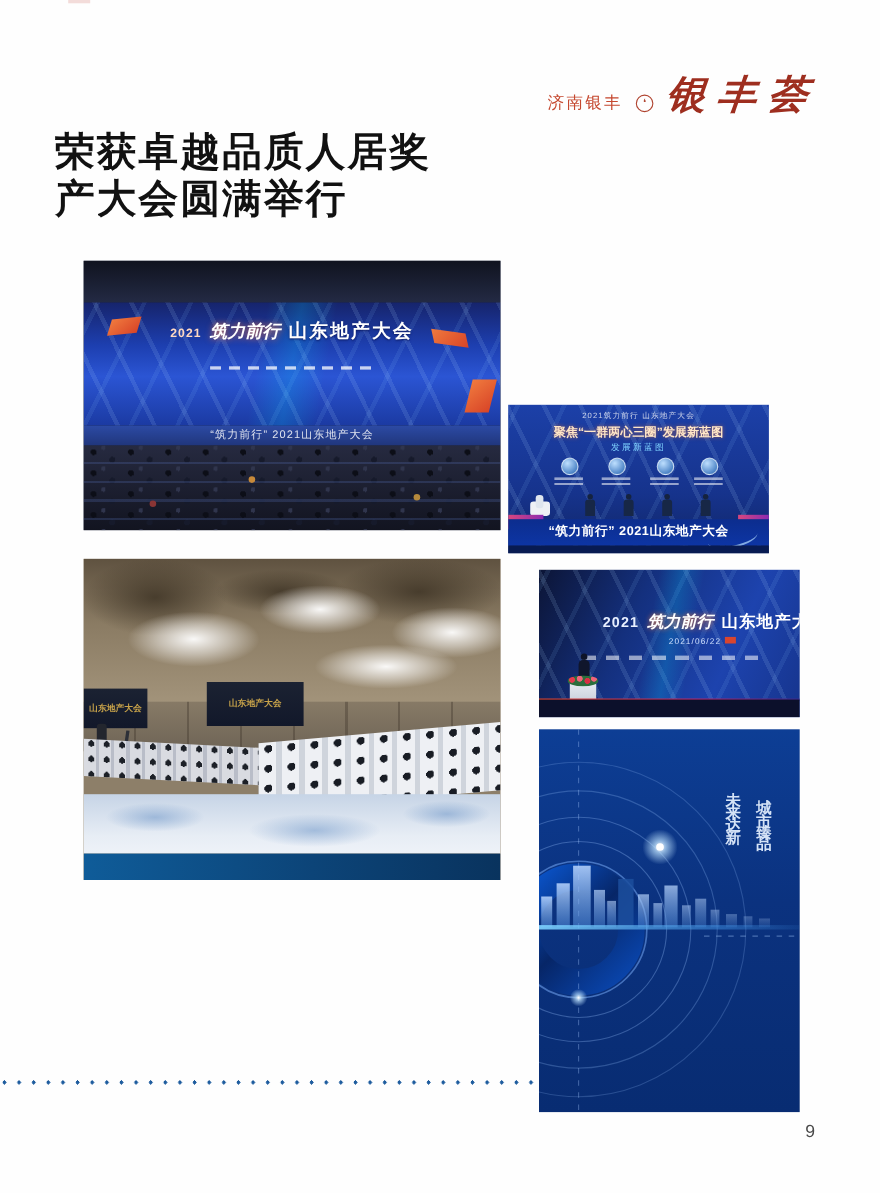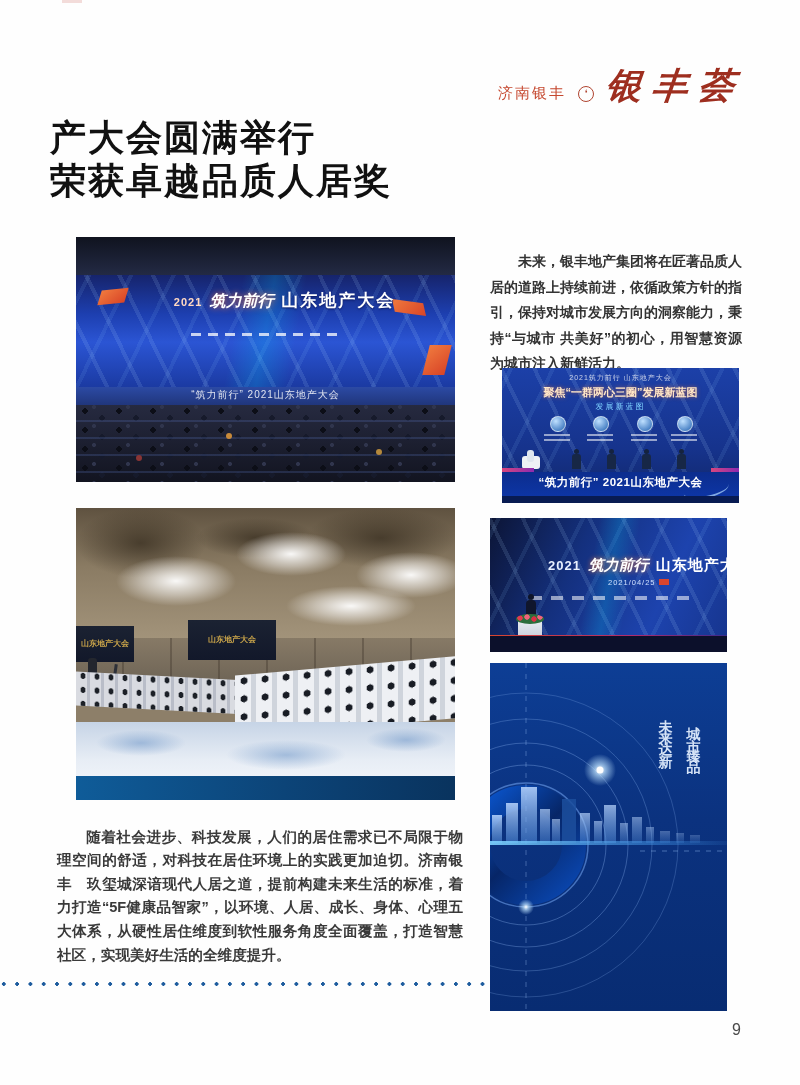--- a/index.html
+++ b/index.html
@@ -26,21 +26,21 @@
       repeating-linear-gradient(-64deg, rgba(255,255,255,0) 0 34px, rgba(140,200,255,.10) 34px 38px);}
   .cyanflash{position:absolute;inset:0;background:
       linear-gradient(100deg, transparent 42%, rgba(0,210,255,.20) 50%, transparent 58%);}
 
   
   .photo-main{left:76px;top:237px;width:379px;height:245px;background:#1b2136;}
   .pm-ceiling{position:absolute;left:0;top:0;width:100%;height:38px;
       background:linear-gradient(180deg,#10131f,#232a44);}
   .pm-screen{position:absolute;left:0;top:38px;width:100%;height:112px;
       background:linear-gradient(180deg,#16246c 0%,#1d3fb0 35%,#2b55d4 60%,#1b3aa2 100%);}
-  .pm-title{position:absolute;left:0;top:52px;width:100%;text-align:center;color:#fff;white-space:nowrap;padding-left:19px;}
+  .pm-title{position:absolute;left:0;top:52px;width:100%;text-align:center;color:#fff;white-space:nowrap;}
   .pm-title .yr{font-size:11px;color:#ffd9c2;font-weight:bold;letter-spacing:1px;}
   .pm-title .logo{font-size:16px;font-weight:800;font-style:italic;color:#fff;margin:0 3px;
       text-shadow:0 0 6px rgba(255,120,60,.8);}
   .pm-title .ttl{font-size:17px;font-weight:800;color:#fff;letter-spacing:2px;text-shadow:0 1px 2px #0a1860;}
   .pm-subdots{position:absolute;left:50%;top:96px;width:150px;height:3px;transform:translateX(-50%);
       background:repeating-linear-gradient(90deg,rgba(255,255,255,.75) 0 10px,transparent 10px 17px);}
   .pm-accent{position:absolute;background:linear-gradient(135deg,#f07a3e,#d84427);}
   .pm-stagefront{position:absolute;left:0;top:150px;width:100%;height:18px;
       background:linear-gradient(180deg,#2c4aa4,#20367c);}
   .pm-banner{position:absolute;left:0;top:151px;width:100%;text-align:center;font-size:10px;
@@ -87,21 +87,21 @@
   .ph-strip{position:absolute;left:0;top:268px;width:100%;height:24px;
       background:linear-gradient(90deg,#0f5c99 0%,#0c4478 55%,#09335e 100%);}
 
   
   .intro{position:absolute;left:490px;top:235px;width:252px;font-size:14px;line-height:25.5px;
       color:#333;text-align:justify;text-indent:2em;font-weight:bold;}
   .bodypara{position:absolute;left:57px;top:811px;width:406px;font-size:14.6px;line-height:23.6px;
       color:#3a3a3a;text-align:justify;text-indent:2em;font-weight:bold;}
 
   
-  .photo-forum{left:502px;top:368px;width:237px;height:135px;
+  .photo-forum{left:462px;top:368px;width:237px;height:135px;
       background:linear-gradient(180deg,#1c40a8 0%,#16338c 60%,#102566 100%);}
   .pf-top{position:absolute;left:0;top:5px;width:100%;text-align:center;font-size:7px;
       color:rgba(255,255,255,.75);letter-spacing:1px;}
   .pf-title{position:absolute;left:0;top:17px;width:100%;text-align:center;font-size:11px;font-weight:800;
       color:#ffe7c8;white-space:nowrap;text-shadow:0 0 4px rgba(255,120,40,.6);}
   .pf-sub{position:absolute;left:0;top:33px;width:100%;text-align:center;font-size:8px;color:#7fd2ff;letter-spacing:2px;}
   .avatar{position:absolute;top:48px;width:14px;height:14px;border-radius:50%;
       background:radial-gradient(circle at 35% 30%,#bfe0ff,#4f86c8 70%,#2a5ea0);border:1px solid rgba(255,255,255,.6);}
   .avatar-cap{position:absolute;top:66px;width:26px;height:7px;background:
       repeating-linear-gradient(180deg,rgba(255,255,255,.55) 0 2px,transparent 2px 5px);}
@@ -163,22 +163,22 @@
 
   <div class="edge-mark"></div>
 
   <div class="masthead">
     <span class="section-label">济南银丰</span>
     <span class="swirl">❛</span>
     <span class="brand">银丰荟</span>
   </div>
 
   <div class="headline">
+    <div>荣获卓越品质人居奖</div>
     <div>产大会圆满举行</div>
-    <div>荣获卓越品质人居奖</div>
   </div>
 
   <div class="photo photo-main">
     <div class="pm-ceiling"></div>
     <div class="pm-screen">
       <div class="beams"></div>
       <div class="cyanflash"></div>
       <div class="pm-accent" style="left:24px;top:14px;width:26px;height:15px;transform:skewX(-22deg) rotate(-6deg);"></div>
       <div class="pm-accent" style="left:318px;top:26px;width:30px;height:13px;transform:skewX(20deg) rotate(8deg);"></div>
       <div class="pm-accent" style="left:350px;top:70px;width:22px;height:30px;transform:skewX(-14deg);"></div>
@@ -228,21 +228,20 @@
       <div class="heads"></div>
     </div>
     <div class="ph-carpet">
       <div class="blot" style="left:20px;top:8px;width:90px;height:26px;"></div>
       <div class="blot" style="left:150px;top:18px;width:120px;height:30px;"></div>
       <div class="blot" style="left:290px;top:6px;width:80px;height:24px;"></div>
     </div>
     <div class="ph-strip"></div>
   </div>
 
-  <p class="intro">未来，银丰地产集团将在匠著品质人居的道路上持续前进，依循政策方针的指引，保持对城市发展方向的洞察能力，秉持“与城市 共美好”的初心，用智慧资源为城市注入新鲜活力。</p>
 
   <div class="photo photo-forum">
     <div class="beams"></div>
     <div class="pf-top">2021筑力前行 山东地产大会</div>
     <div class="pf-title">聚焦“一群两心三圈”发展新蓝图</div>
     <div class="pf-sub">发展新蓝图</div>
     <div class="avatar" style="left:48px;"></div>
     <div class="avatar" style="left:91px;"></div>
     <div class="avatar" style="left:135px;"></div>
     <div class="avatar" style="left:175px;"></div>
@@ -265,21 +264,21 @@
   </div>
 
   <div class="photo photo-speaker">
     <div class="beams"></div>
     <div class="cyanflash"></div>
     <div class="ps-text">
       <span class="yr">2021</span>
       <span class="logo">筑力前行</span>
       <span class="ttl">山东地产大会</span>
     </div>
-    <div class="ps-date">2021/04/25</div>
+    <div class="ps-date">2021/06/22</div>
     <div class="ps-sponsors"></div>
     <div class="ps-man"></div>
     <div class="ps-podium"></div>
     <div class="ps-flowers"></div>
     <div class="ps-floorline"></div>
     <div class="ps-floor"></div>
   </div>
 
   <div class="photo promo">
     <svg viewBox="0 0 237 348">
@@ -331,18 +330,17 @@
       </g>
       <rect x="0" y="178" width="237" height="4" fill="url(#baseGlow)"></rect>
       <circle cx="110" cy="107" r="16" fill="url(#flare)"></circle>
       <circle cx="110" cy="107" r="3.5" fill="#ffffff"></circle>
       <circle cx="36" cy="244" r="8" fill="url(#flare)"></circle>
     </svg>
     <div class="vcol vcol-left">未来达新</div>
     <div class="vcol vcol-right">城市臻品</div>
   </div>
 
-  <p class="bodypara">随着社会进步、科技发展，人们的居住需求已不局限于物理空间的舒适，对科技在居住环境上的实践更加迫切。济南银丰　玖玺城深谙现代人居之道，提前构建未来生活的标准，着力打造“5F健康品智家”，以环境、人居、成长、身体、心理五大体系，从硬性居住维度到软性服务角度全面覆盖，打造智慧社区，实现美好生活的全维度提升。</p>
 
   <div class="dotline"></div>
   <div class="pagenum">9</div>
 
 </div>
 
 </body></html>

